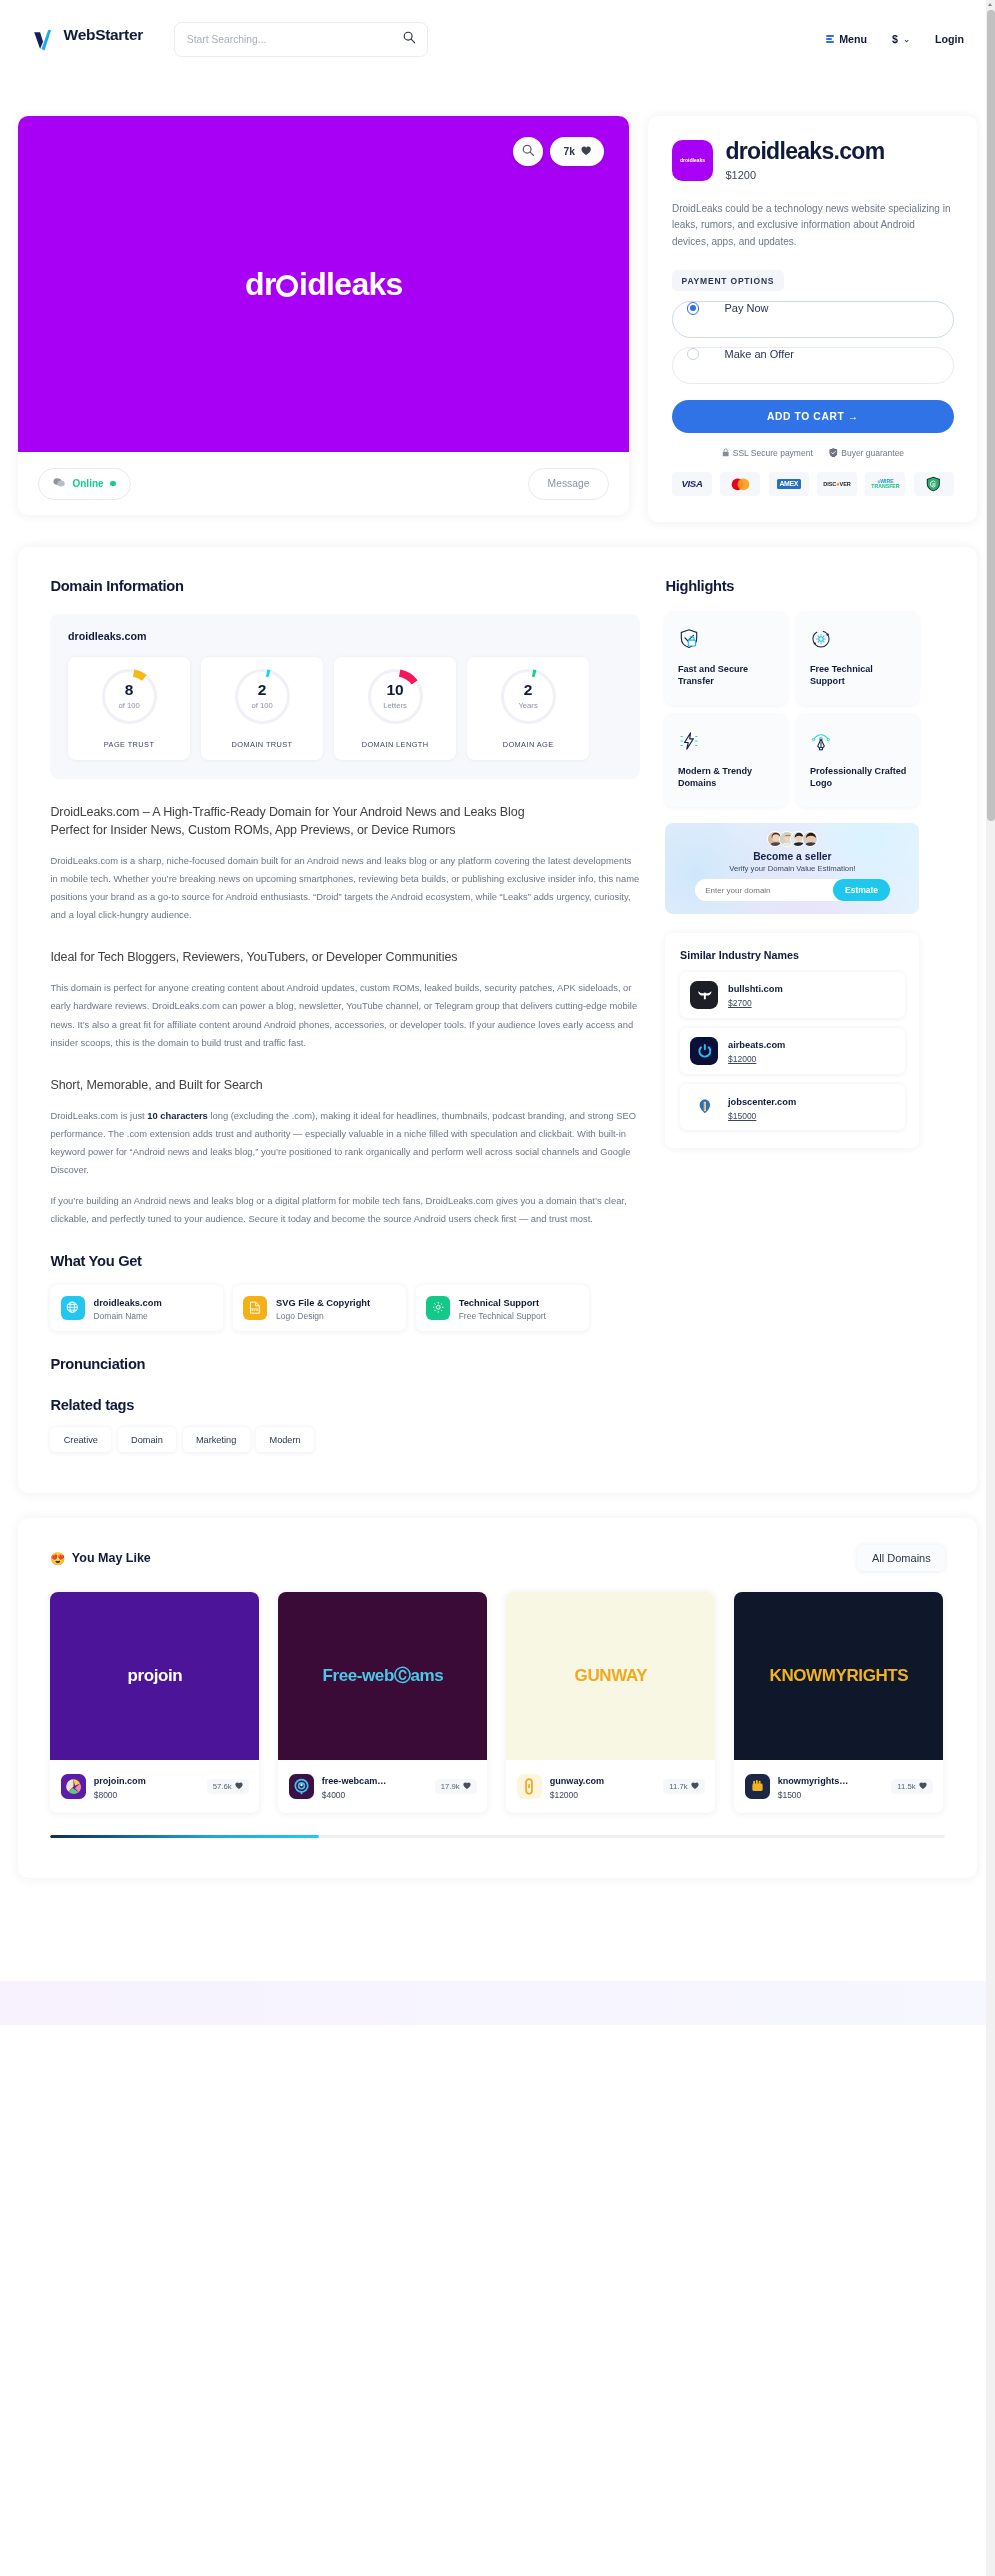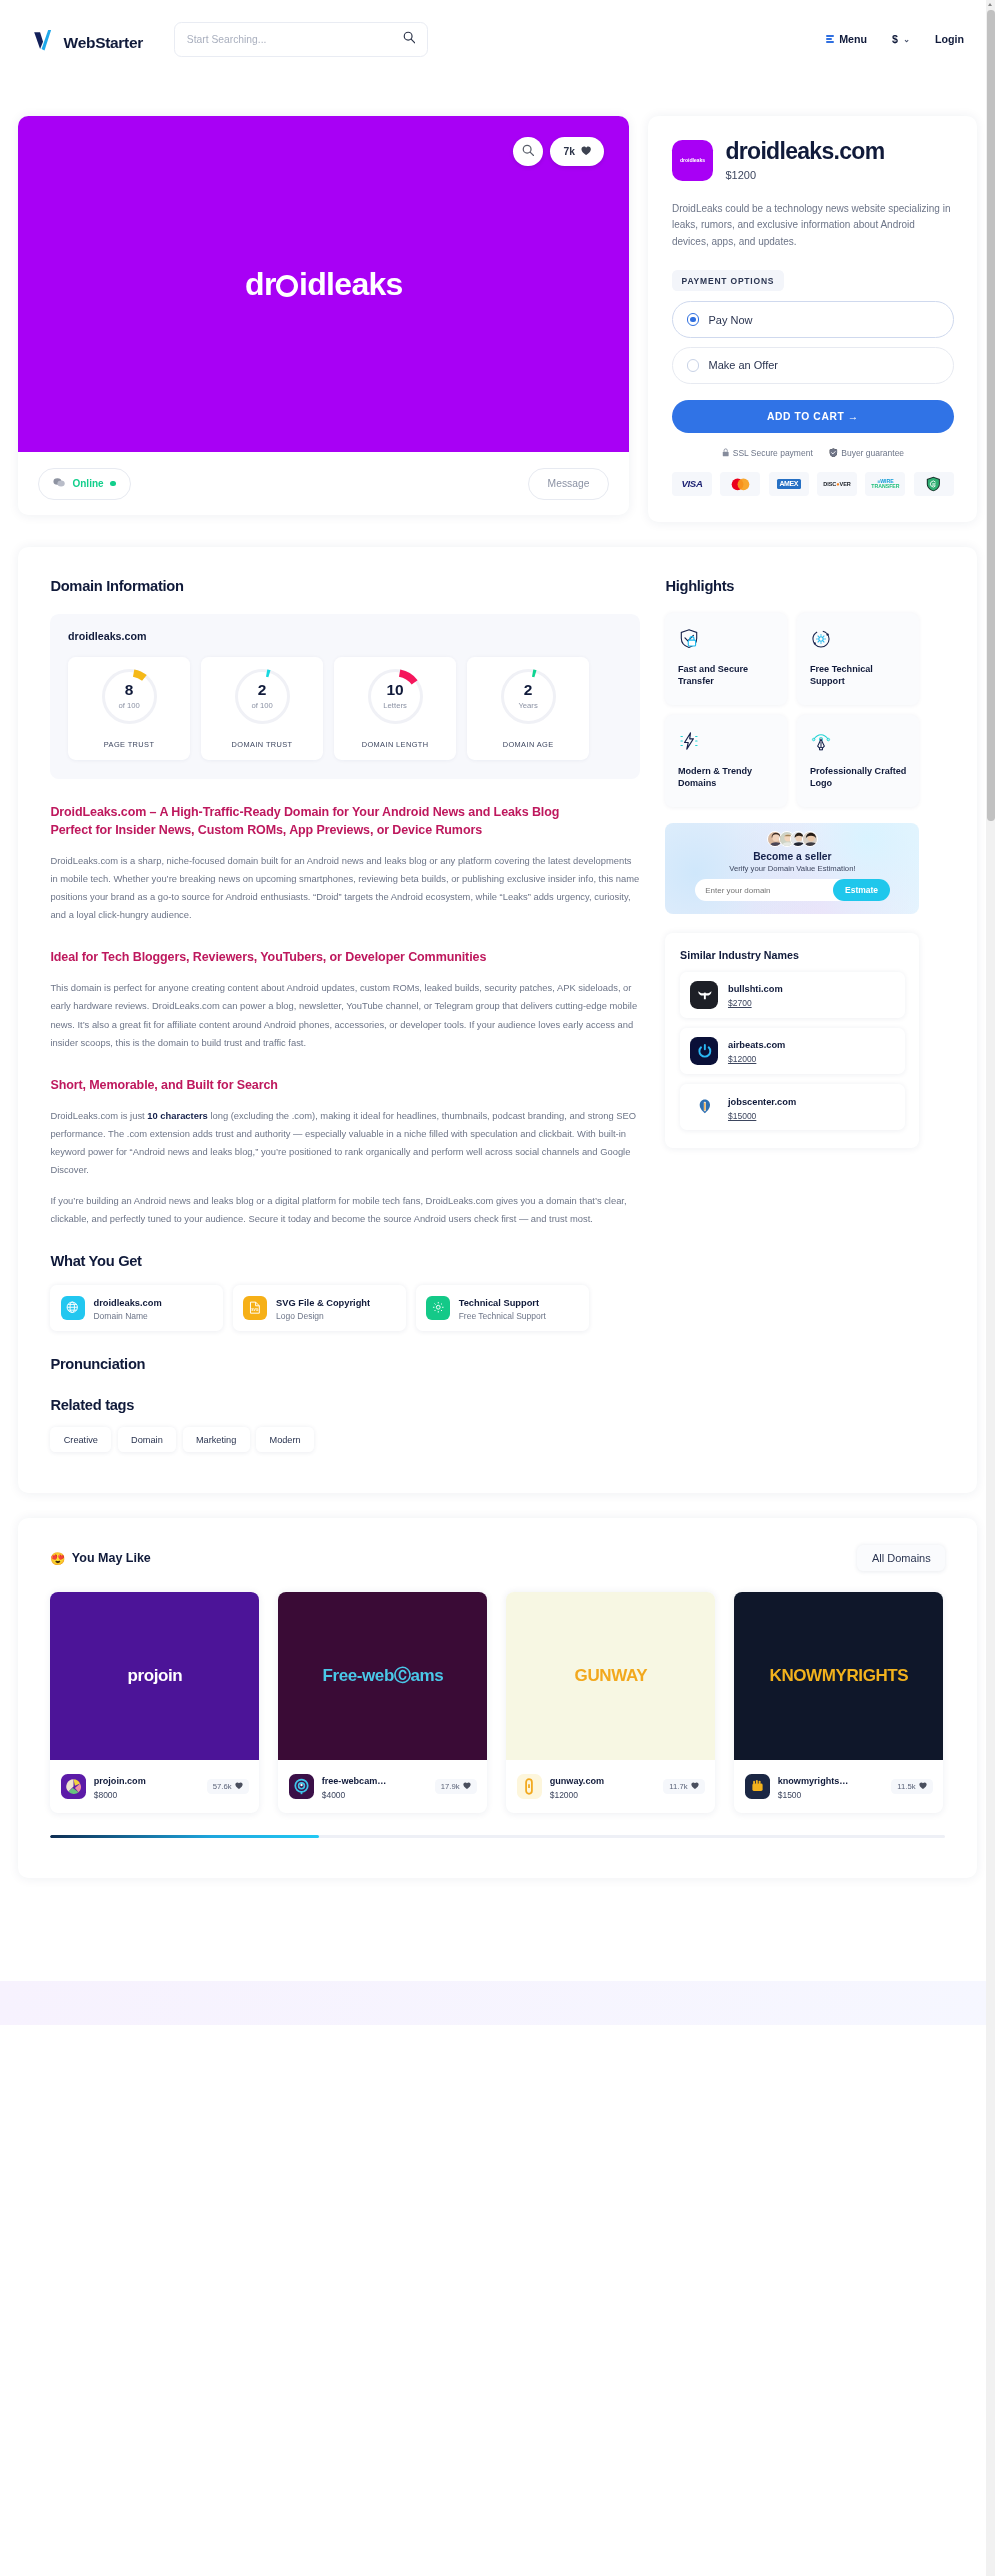--- a/index.html
+++ b/index.html
@@ -12,21 +12,21 @@
 
   
   .header {
     height: 78px;
     display: flex;
     align-items: center;
     padding: 0 32px 0 32px;
     background: #fff;
     position: relative;
   }
-  .logo-wrap { display: flex; align-items: flex-end; gap: 6.6px; }
+  .logo-wrap { display: flex; align-items: flex-start; gap: 6.6px; }
   .logo-mark { width: 25px; height: 26.5px; position: relative; }
   .logo-mark svg { position: absolute; left: 0; top: 1.5px; }
   .logo-text { font-size: 15.5px; font-weight: 700; color: #101a3a; letter-spacing: -0.3px; }
 
   .search-box {
     margin-left: 31px;
     width: 254px;
     height: 35px;
     border-radius: 7.4px;
     border: 0.7px solid #e9ecf3;
@@ -135,21 +135,21 @@
   .buy-price { font-size: 11px; color: #3d465f; margin-top: 6.6px; }
   .buy-desc {
     margin-top: 20px; font-size: 10px; line-height: 1.62; color: #6d7588;
   }
   .pay-opt-label {
     display: inline-block; margin-top: 20.6px; padding: 5.2px 9.6px; border-radius: 5.2px;
     background: #f3f5fa; font-size: 8.5px; letter-spacing: 0.8px; font-weight: 700; color: #2a3450;
   }
   .radio-row {
     margin-top: 10.3px; height: 37px; border-radius: 18.4px; border: 0.7px solid #cfd9ee;
-    display: flex; align-items: center; padding: 0 14px; gap: 9px; cursor: pointer;
+    display: flex; align-items: flex-start; padding: 0 14px; gap: 25px; cursor: pointer;
   }
   .radio-row.second { border-color: #e7eaf1; margin-top: 8.8px; }
   .radio {
     width: 12.5px; height: 12.5px; border-radius: 50%; border: 1.2px solid #c8d2e6;
     display: flex; align-items: center; justify-content: center; flex: 0 0 12.5px;
   }
   .radio.on { border-color: #2f6fe0; }
   .radio.on::after { content: ""; width: 5.9px; height: 5.9px; border-radius: 50%; background: #2f6fe0; }
   .radio-row .txt { font-size: 11px; color: #2a3450; }
   .cart-btn {
@@ -202,21 +202,21 @@
   }
   .gauge .sub {
     position: absolute; left: 0; right: 0; top: 32px; text-align: center;
     font-size: 7.7px; color: #8b92a4;
   }
   .metric-label {
     margin-top: auto; margin-bottom: 11px; font-size: 7.4px; letter-spacing: 0.4px;
     color: #3d465f; font-weight: 500;
   }
 
-  .h2 { font-size: 12.5px; font-weight: 700; color: #be185d; line-height: 1.42; letter-spacing: -0.1px; }
+  .h2 { font-size: 12.5px; font-weight: 400; color: #404040; line-height: 1.42; letter-spacing: -0.1px; }
   .body-p { margin-top: 12.5px; font-size: 9.4px; line-height: 1.92; color: #6d7588; }
   .body-p b { color: #14204a; font-weight: 700; }
   .blk { margin-top: 25px; }
 
   .get-grid { margin-top: 16px; display: flex; gap: 9.6px; }
   .get-card {
     width: 173px; height: 46px; background: #fff; border-radius: 6.6px;
     box-shadow: 0 0.7px 5.2px rgba(24,40,90,0.08);
     display: flex; align-items: center; gap: 8.8px; padding: 0 10.3px;
   }

